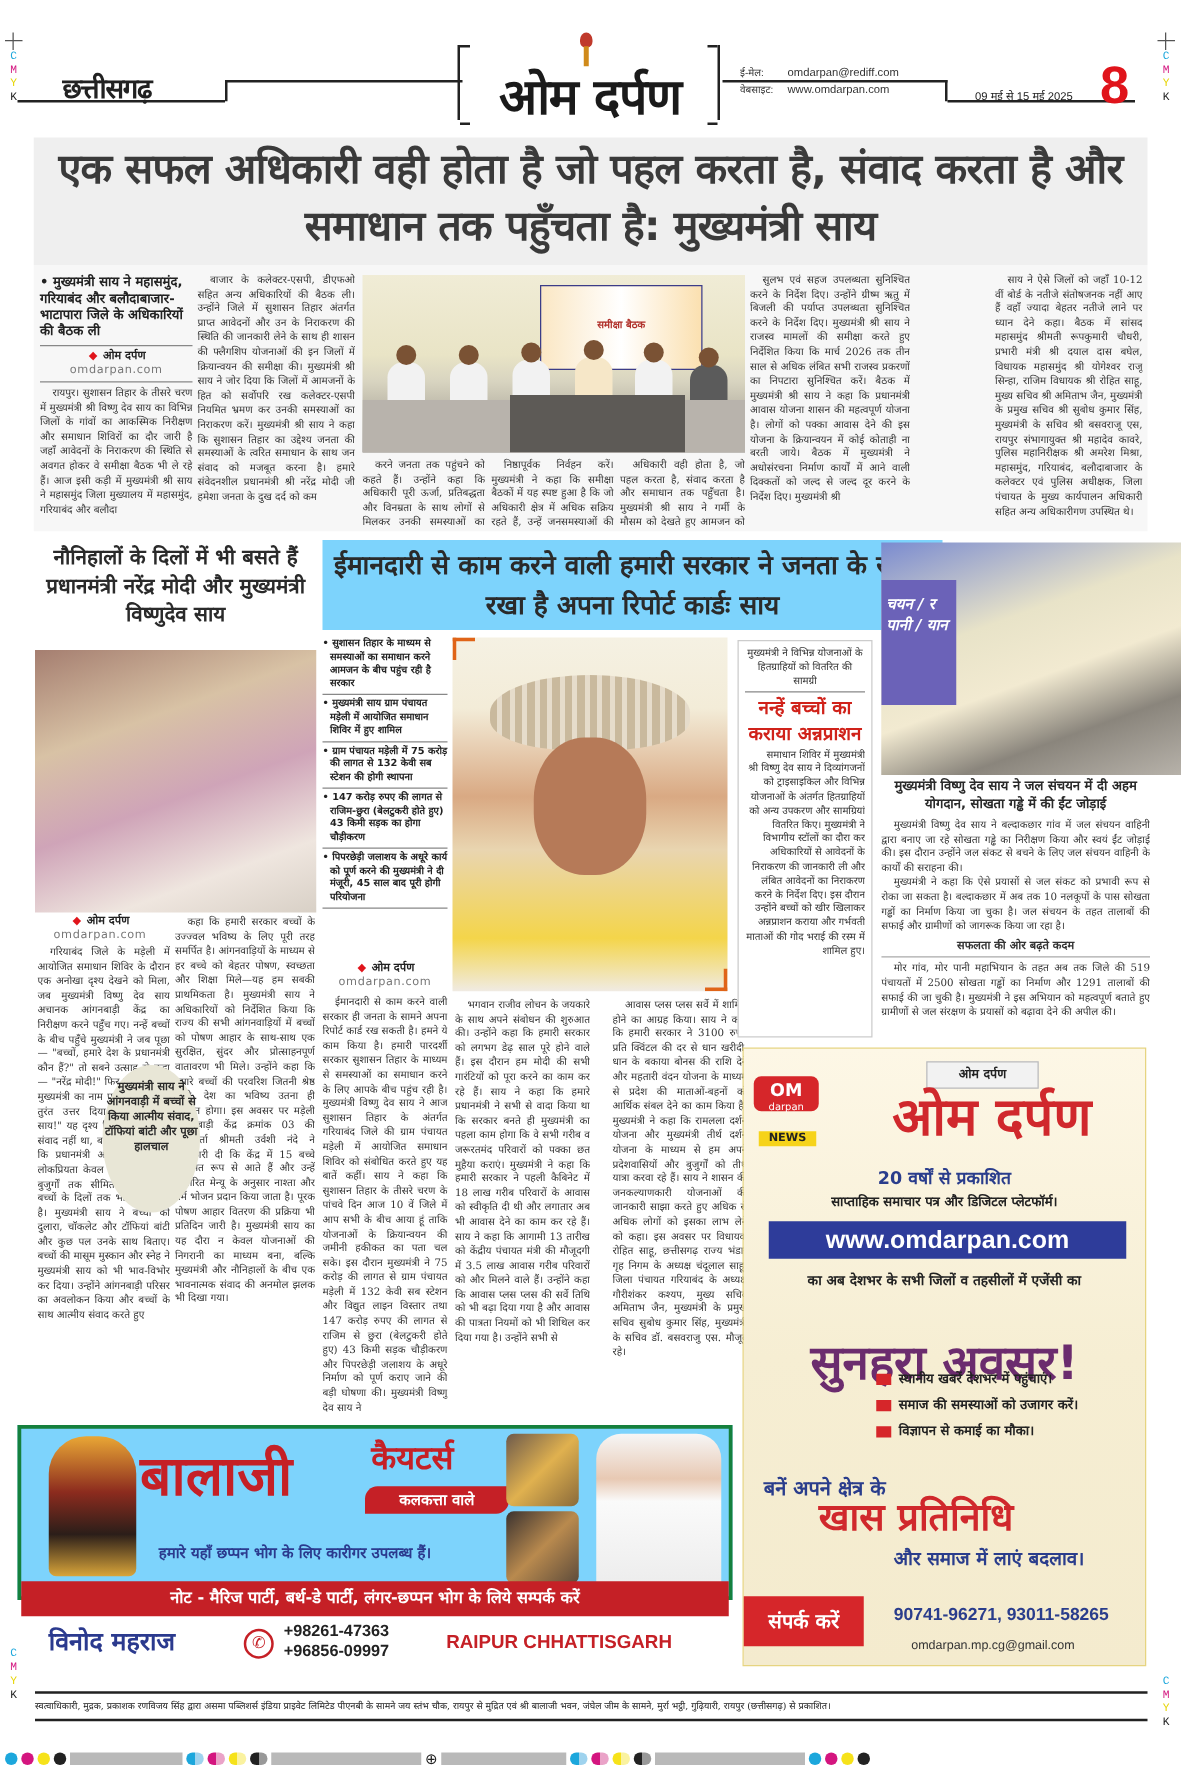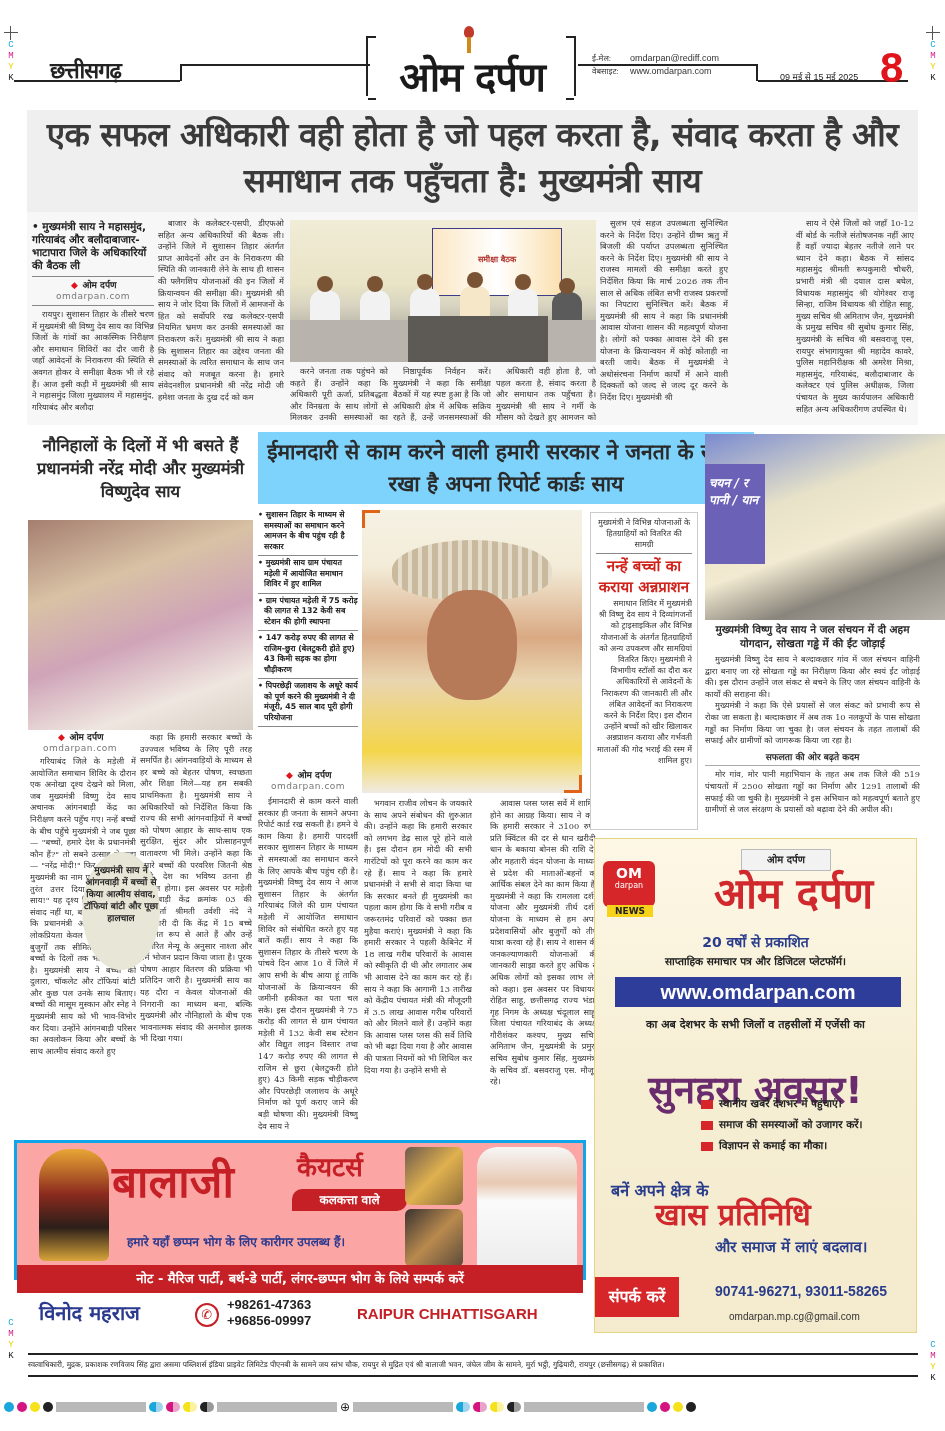--- a/index.html
+++ b/index.html
@@ -68,42 +68,42 @@
 
   .photo-water { left: 705px; top: 434px; width: 256px; height: 186px; background: linear-gradient(160deg,#7a8bd0 0%,#e8e3c8 35%,#f2ead1 55%,#8a857c 75%,#bbb6ae 100%); font-style: italic; }
   .photo-water .sign { position: absolute; left: 0; top: 30px; width: 60px; height: 100px; background: #6b62b8; color: #fff; font-size: 12px; font-weight: bold; padding: 10px 4px; }
   .caption-water { left: 705px; top: 622px; width: 215px; text-align: center; font-size: 10.5px; line-height: 14px; font-weight: bold; color: #2a2a2a; }
   .subhead-small { text-align: center; font-size: 9px; font-weight: bold; color: #333; border-bottom: 1px solid #aaa; padding: 2px 0; margin: 3px 0; }
 
   .quote-circle { left: 82px; top: 852px; width: 78px; height: 118px; border-radius: 50%; background: #e8e6d6; font-family: "DejaVu Sans", sans-serif; font-size: 9px; line-height: 12px; font-weight: bold; text-align: center; color: #2a2a2a; padding-top: 12px; }
 
   
   .ad-om { left: 594px; top: 838px; width: 323px; height: 495px; background: linear-gradient(180deg,#fdf7e6 0%,#f6eed3 50%,#f4ebce 100%); border: 1px solid #e6d480; }
-  .om-badge { position: absolute; left: 8px; top: 22px; width: 52px; height: 46px; background: #d6262a; border-radius: 6px; color: #fff; text-align: center; font-weight: bold; font-size: 14px; line-height: 16px; padding-top: 4px; }
+  .om-badge { position: absolute; left: 8px; top: 22px; width: 52px; height: 28px; background: #d6262a; border-radius: 6px; color: #fff; text-align: center; font-weight: bold; font-size: 14px; line-height: 16px; padding-top: 4px; }
   .om-badge .sub { display: block; font-size: 8px; font-weight: normal; line-height: 9px; }
   .om-news { position: absolute; left: 12px; top: 66px; width: 46px; height: 12px; background: #f6d31a; font-size: 9px; font-weight: bold; color: #222; text-align: center; line-height: 12px; }
   .om-paper { position: absolute; left: 146px; top: 10px; width: 90px; height: 22px; background: #f2f2f2; border: 1px solid #bbb; font-size: 10px; font-weight: bold; text-align: center; line-height: 20px; color: #222; }
   .om-title { position: absolute; left: 76px; top: 30px; width: 245px; text-align: center; font-size: 42px; line-height: 50px; font-weight: bold; color: #d0282c; }
   .om-years { position: absolute; left: 0; top: 93px; width: 100%; text-align: center; font-size: 14px; font-weight: bold; color: #2a3d8c; }
   .om-desc { position: absolute; left: 0; top: 115px; width: 100%; text-align: center; font-size: 10.5px; font-weight: bold; color: #222; }
   .om-url { position: absolute; left: 20px; top: 138px; width: 286px; height: 30px; background: #2e3c9a; color: #fff; font-size: 20px; font-weight: bold; text-align: center; line-height: 30px; font-family: "Liberation Sans", sans-serif; }
   .om-agency { position: absolute; left: 0; top: 177px; width: 100%; text-align: center; font-size: 11px; font-weight: bold; color: #222; }
   .om-golden { position: absolute; left: 0; top: 198px; width: 100%; text-align: center; font-size: 38px; line-height: 48px; font-weight: bold; color: #6b2c6e; margin-top: 29px; }
   .om-list { position: absolute; left: 70px; top: 254px; font-size: 10.5px; line-height: 21px; font-weight: bold; color: #222; }
   .om-list li { list-style: none; margin-left: 36px; }
   .om-list .sq { display: inline-block; width: 12px; height: 9px; background: #d6262a; margin-right: 6px; vertical-align: middle; }
   .om-become { position: absolute; left: 16px; top: 340px; font-size: 16px; font-weight: bold; color: #2a3d8c; }
   .om-khas { position: absolute; left: 60px; top: 356px; font-size: 30px; line-height: 40px; font-weight: bold; color: #d0282c; }
   .om-samaj { position: absolute; left: 120px; top: 397px; font-size: 15px; font-weight: bold; color: #2a3d8c; }
-  .om-contact-tag { position: absolute; left: 0; top: 438px; width: 84px; height: 40px; background: #d6262a; color: #fff; font-size: 16px; font-weight: bold; text-align: center; line-height: 40px; }
+  .om-contact-tag { position: absolute; left: 0; top: 438px; width: 96px; height: 40px; background: #d6262a; color: #fff; font-size: 16px; font-weight: bold; text-align: center; line-height: 40px; }
   .om-phone { position: absolute; left: 120px; top: 444px; font-size: 14px; font-weight: bold; color: #2a3d8c; font-family: "Liberation Sans", sans-serif; }
   .om-email { position: absolute; left: 134px; top: 472px; font-size: 10px; color: #333; font-family: "Liberation Sans", sans-serif; }
 
   
-  .ad-balaji { left: 14px; top: 1140px; width: 572px; height: 140px; border: 3px solid #0ea5e9; background: #fca5a5; }
+  .ad-balaji { left: 14px; top: 1140px; width: 572px; height: 140px; border: 3px solid #15803d; background: #7dd3fc; }
   .bal-deity { position: absolute; left: 22px; top: 6px; width: 70px; height: 112px; background: linear-gradient(180deg,#e9a735 0%,#8c2b1e 40%,#2b1e19 70%,#d9a53a 100%); border-radius: 30px 30px 6px 6px; }
   .bal-name { position: absolute; left: 95px; top: 14px; font-size: 44px; line-height: 50px; font-weight: bold; color: #c52026; }
   .bal-cat { position: absolute; left: 280px; top: 8px; font-size: 26px; line-height: 32px; font-weight: bold; color: #c52026; }
   .bal-kal { position: absolute; left: 275px; top: 46px; width: 115px; height: 22px; background: #c52026; color: #fff; font-size: 12px; font-weight: bold; text-align: center; line-height: 22px; border-radius: 10px 0 10px 0; }
   .bal-tag { position: absolute; left: 110px; top: 90px; font-size: 12px; color: #2b3a8e; font-weight: bold; }
   .bal-food1 { position: absolute; left: 388px; top: 4px; width: 58px; height: 58px; background: linear-gradient(135deg,#6d5a4c,#e0b14f,#8a6a3a); border-radius: 6px; }
   .bal-food2 { position: absolute; left: 388px; top: 66px; width: 58px; height: 58px; background: linear-gradient(135deg,#3a3230,#b98a4e,#5c4a3a); border-radius: 6px; }
   .bal-chef { position: absolute; left: 460px; top: 4px; width: 100px; height: 120px; background: linear-gradient(180deg,#f6f6f6 0%,#e8c9b3 30%,#fafafa 45%,#ededed 100%); border-radius: 20px 20px 0 0; }
   .bal-band { position: absolute; left: 0; top: 122px; width: 566px; height: 28px; background: #c52026; color: #fff; font-size: 13px; font-weight: bold; text-align: center; line-height: 28px; }
   .bal-person { position: absolute; left: 22px; top: 156px; font-size: 20px; font-weight: bold; color: #2b3a8e; }

